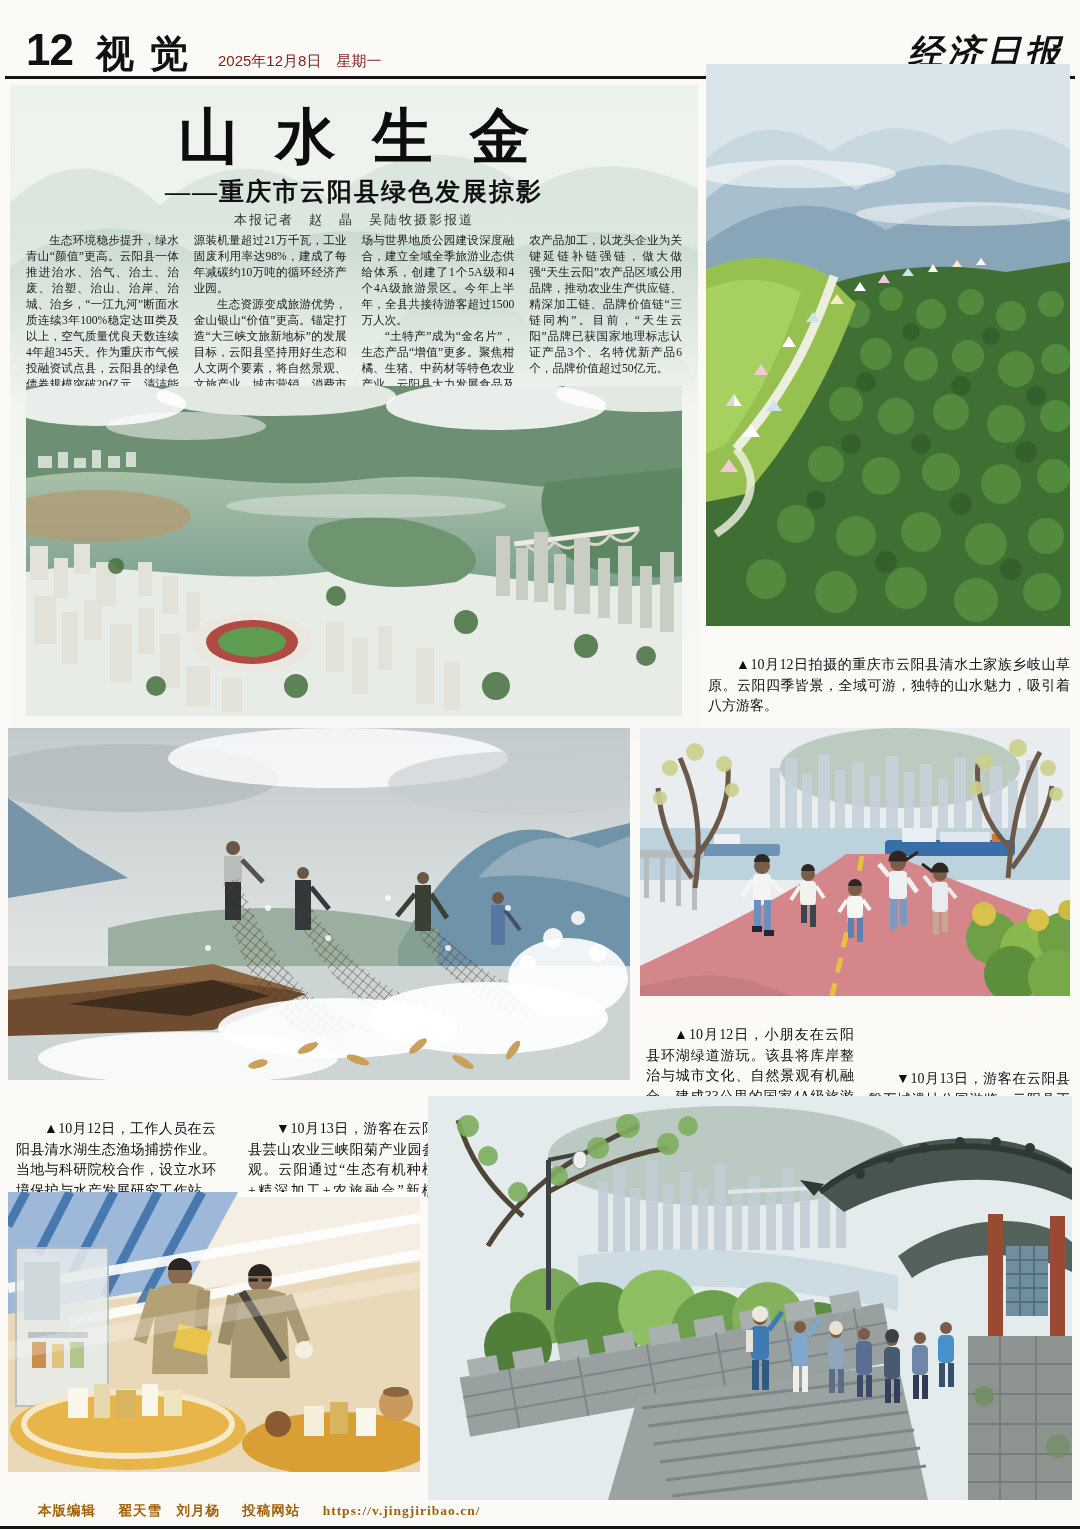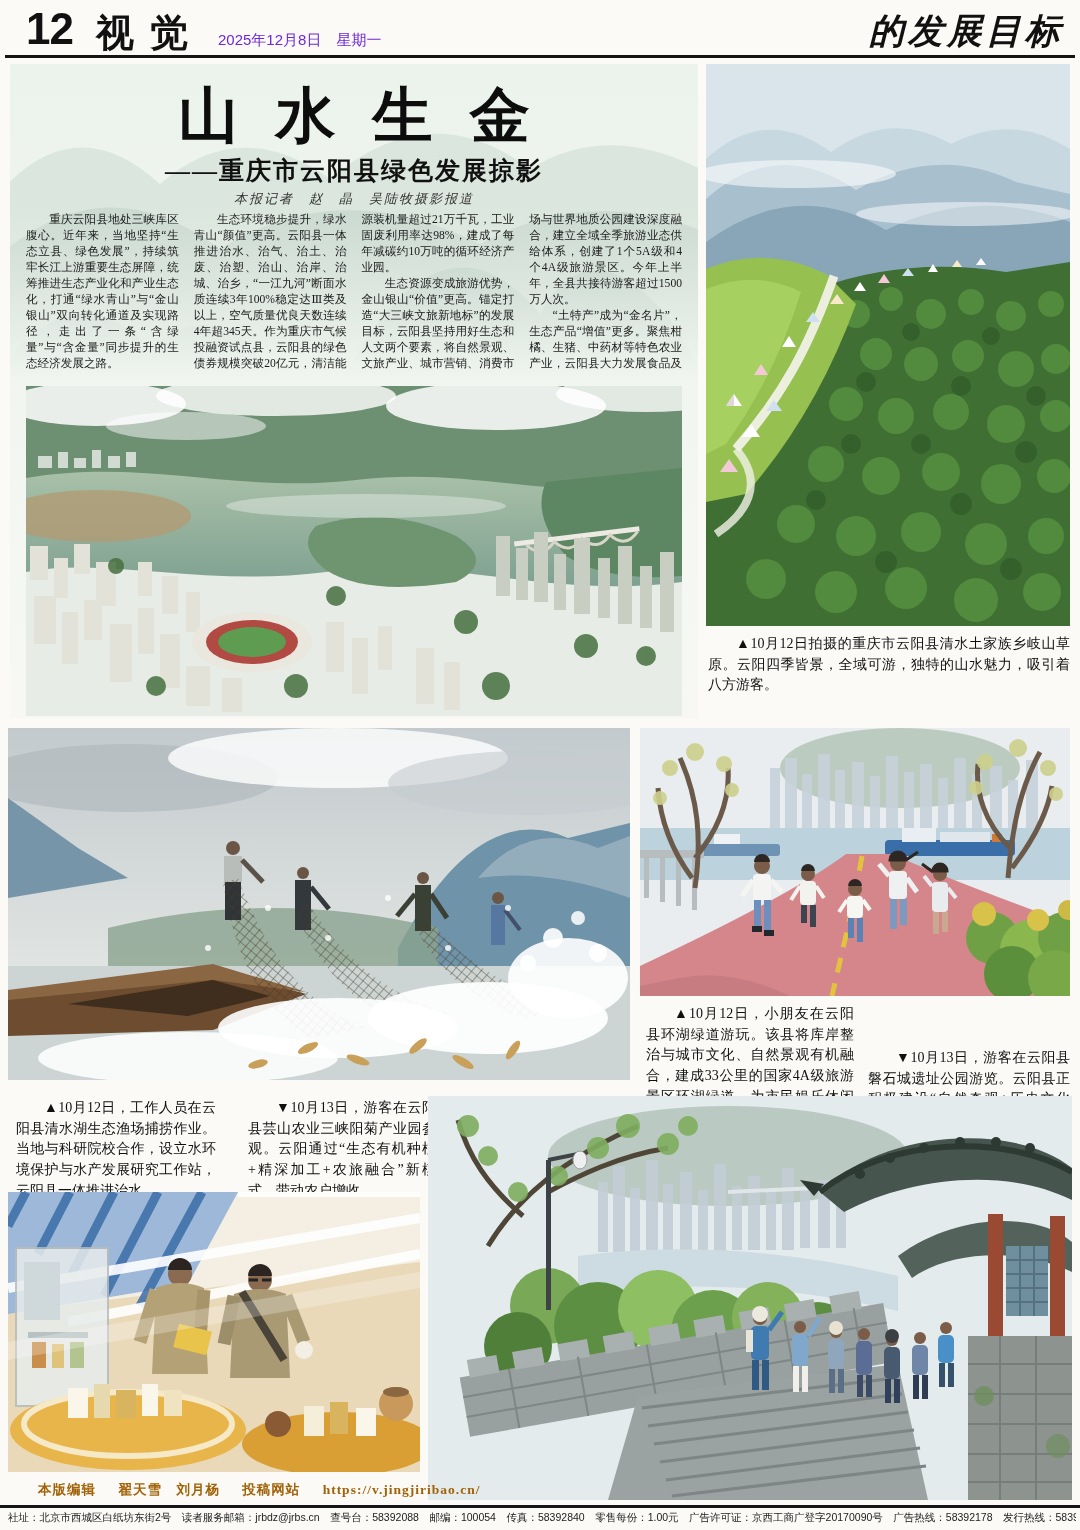--- a/index.html
+++ b/index.html
@@ -1,33 +1,33 @@
 <!DOCTYPE html>
 <html><head>
 <meta charset="utf-8">
 <style>
   html,body{margin:0;padding:0;}
   body{
     width:1080px;height:1530px;position:relative;overflow:hidden;
     background:#fbfaf7;color:#111;
     font-family:"Liberation Serif","DejaVu Serif",serif;
   }
-  .abs{position:absolute;}
+  .abs{position:absolute;margin-top:21px;}
   
   #pageno{left:26px;top:4px;font-size:44px;font-weight:900;font-family:"Liberation Sans","DejaVu Sans",sans-serif;letter-spacing:-1px;}
   #secttl{left:96px;top:8px;font-size:38px;font-weight:900;letter-spacing:16px;font-family:Liberation Sans, sans-serif;}
-  #pgdate{left:218px;top:31px;font-size:15px;font-family:"Liberation Sans","DejaVu Sans",sans-serif;color:#6d28d9;text-align:right;}
+  #pgdate{left:218px;top:31px;font-size:15px;font-family:"Liberation Sans","DejaVu Sans",sans-serif;color:#7f1d1d;text-align:right;}
   #masthead{right:16px;top:8px;font-size:35px;font-weight:700;font-style:italic;font-family:"DejaVu Serif",serif;letter-spacing:4px;}
   #hdrule{left:5px;width:1070px;top:55px;height:3px;background:#151515;}
   
   #feature{left:10px;top:64px;width:688px;height:654px;background:linear-gradient(180deg,#ecf2ec 0%,#f2f6f1 55%,#f7f8f4 100%);}
   #feature svg.wm{position:absolute;left:0;top:0;}
   #ttl{position:absolute;top:12px;left:0;width:100%;text-align:center;font-size:60px;font-weight:900;letter-spacing:.62em;text-indent:.62em;color:#0d0d0d;}
   #subttl{position:absolute;top:90px;left:0;width:100%;text-align:center;font-size:25px;font-weight:700;letter-spacing:2px;}
-  #byline{position:absolute;top:126px;left:0;width:100%;text-align:center;font-size:13px;color:#333;letter-spacing:2px;font-style:italic;}
+  #byline{position:absolute;top:126px;left:0;width:100%;text-align:center;font-size:13px;color:#333;letter-spacing:2px;}
   #cols{position:absolute;left:16px;top:148px;width:656px;height:172px;column-count:4;column-gap:15px;
         font-size:11.6px;line-height:1.38;text-align:justify;overflow:hidden;color:#1a1a1a;}
   #cols p{margin:0;text-indent:2em;}
   
   .ph{position:absolute;overflow:hidden;background:#dde4e2;}
   .ph svg{display:block;}
   #ph-aerial{left:26px;top:386px;width:656px;height:330px;}
   #ph-tents{left:706px;top:64px;width:364px;height:562px;}
   #ph-fish{left:8px;top:728px;width:622px;height:352px;}
   #ph-kids{left:640px;top:728px;width:430px;height:268px;}
@@ -47,42 +47,41 @@
   #ftrule{left:0;width:1080px;top:1505px;height:3px;background:#151515;}
   #pubinfo{left:8px;top:1511px;width:1068px;font-size:10.5px;white-space:nowrap;overflow:hidden;color:#222;
            font-family:"Liberation Sans","DejaVu Sans",sans-serif;}
 </style>
 </head>
 <body>
 
 <div class="abs" id="pageno">12</div>
 <div class="abs" id="secttl">视觉</div>
 <div class="abs" id="pgdate">2025年12月8日　星期一</div>
-<div class="abs" id="masthead">的发展目标</div>
+<div class="abs" id="masthead">经济日报</div>
 <div class="abs" id="hdrule"></div>
 
 <div class="abs" id="feature">
   <svg class="wm" width="688" height="320" viewBox="0 0 688 320">
     <defs>
       <linearGradient id="fog" x1="0" y1="0" x2="0" y2="1">
         <stop offset="0" stop-color="#f2f6f1" stop-opacity="0"></stop>
         <stop offset="1" stop-color="#f2f6f1" stop-opacity="1"></stop>
       </linearGradient>
     </defs>
     <path d="M-20 140 Q 60 38 150 120 Q 230 50 320 115 Q 420 30 520 105 Q 600 55 700 110 L700 320 L-20 320 Z" fill="#ccdcd2" opacity=".55"></path>
     <path d="M-20 200 Q 90 95 210 185 Q 330 110 470 180 Q 580 120 700 170 L700 320 L-20 320 Z" fill="#b7cdc3" opacity=".45"></path>
     <path d="M330 320 Q 430 130 530 250 Q 580 160 660 255 L 700 320 Z" fill="#a4c0b4" opacity=".4"></path>
     <path d="M-20 320 Q 60 200 140 285 Q 200 230 260 300 L260 320 Z" fill="#aac4b8" opacity=".4"></path>
     <rect x="0" y="150" width="688" height="170" fill="url(#fog)"></rect>
   </svg>
   <div id="ttl">山水生金</div>
   <div id="subttl">——重庆市云阳县绿色发展掠影</div>
   <div id="byline">本报记者　赵　晶　吴陆牧摄影报道</div>
   <div id="cols">
-    <p>重庆云阳县地处三峡库区腹心。近年来，当地坚持“生态立县、绿色发展”，持续筑牢长江上游重要生态屏障，统筹推进生态产业化和产业生态化，打通“绿水青山”与“金山银山”双向转化通道及实现路径，走出了一条“含绿量”与“含金量”同步提升的生态经济发展之路。</p>
     <p>生态环境稳步提升，绿水青山“颜值”更高。云阳县一体推进治水、治气、治土、治废、治塑、治山、治岸、治城、治乡，“一江九河”断面水质连续3年100%稳定达Ⅲ类及以上，空气质量优良天数连续4年超345天。作为重庆市气候投融资试点县，云阳县的绿色债券规模突破20亿元，清洁能源装机量超过21万千瓦，工业固废利用率达98%，建成了每年减碳约10万吨的循环经济产业园。</p>
     <p>生态资源变成旅游优势，金山银山“价值”更高。锚定打造“大三峡文旅新地标”的发展目标，云阳县坚持用好生态和人文两个要素，将自然景观、文旅产业、城市营销、消费市场与世界地质公园建设深度融合，建立全域全季旅游业态供给体系，创建了1个5A级和4个4A级旅游景区。今年上半年，全县共接待游客超过1500万人次。</p>
     <p>“土特产”成为“金名片”，生态产品“增值”更多。聚焦柑橘、生猪、中药材等特色农业产业，云阳县大力发展食品及农产品加工，以龙头企业为关键延链补链强链，做大做强“天生云阳”农产品区域公用品牌，推动农业生产供应链、精深加工链、品牌价值链“三链同构”。目前，“天生云阳”品牌已获国家地理标志认证产品3个、名特优新产品6个，品牌价值超过50亿元。</p>
   </div>
 </div>
 
 <div class="ph" id="ph-aerial">
   <svg width="656" height="330" viewBox="0 0 656 330">
     <defs>
       <linearGradient id="wtr" x1="0" y1="0" x2="0" y2="1">

